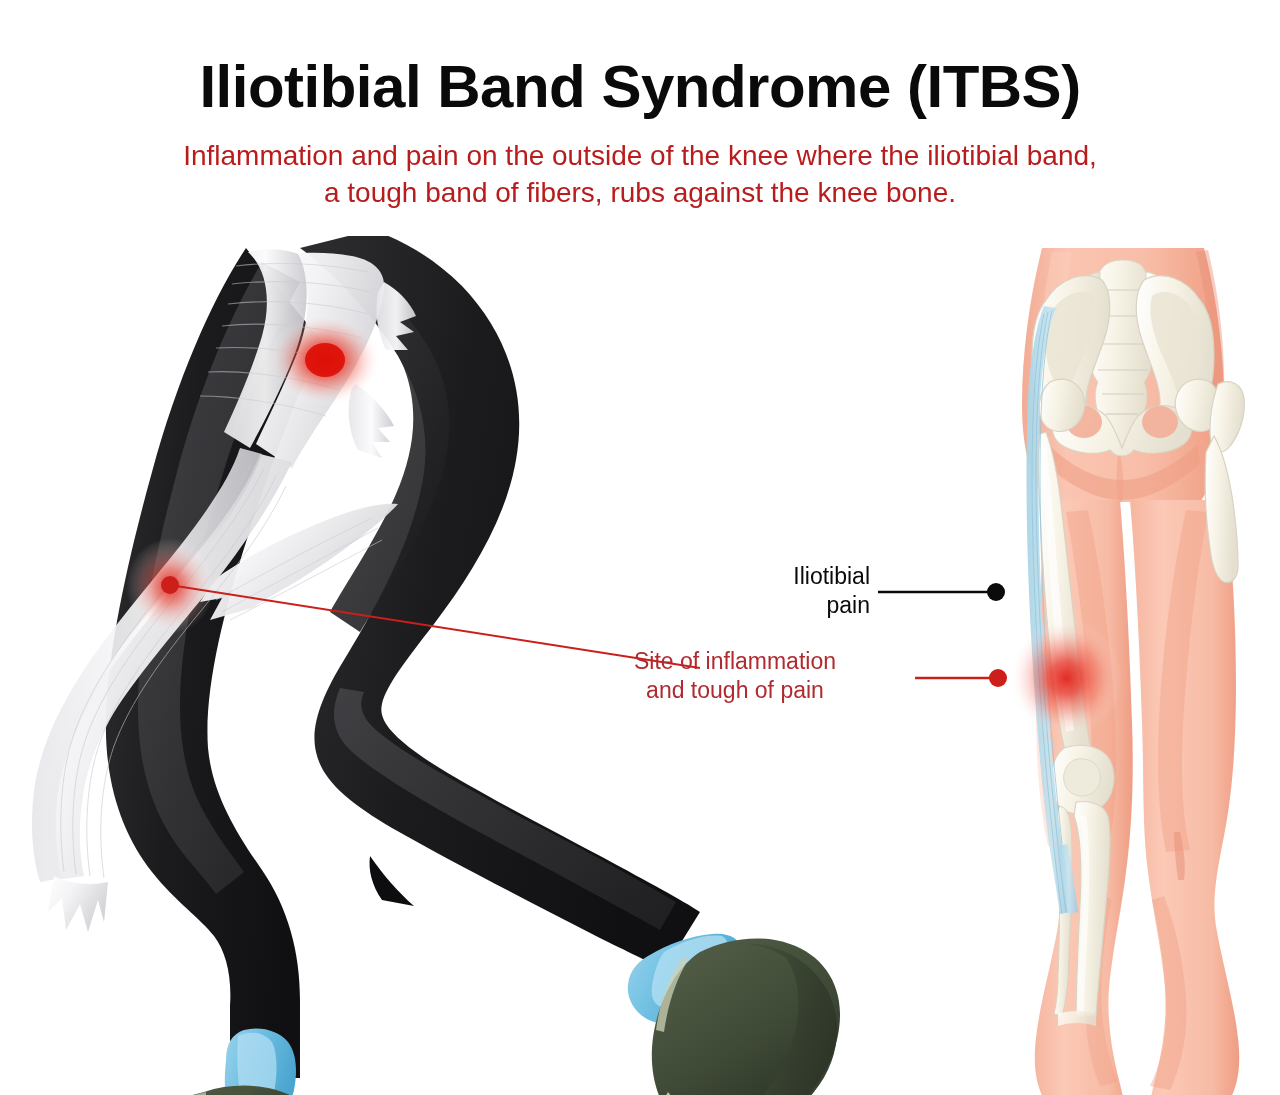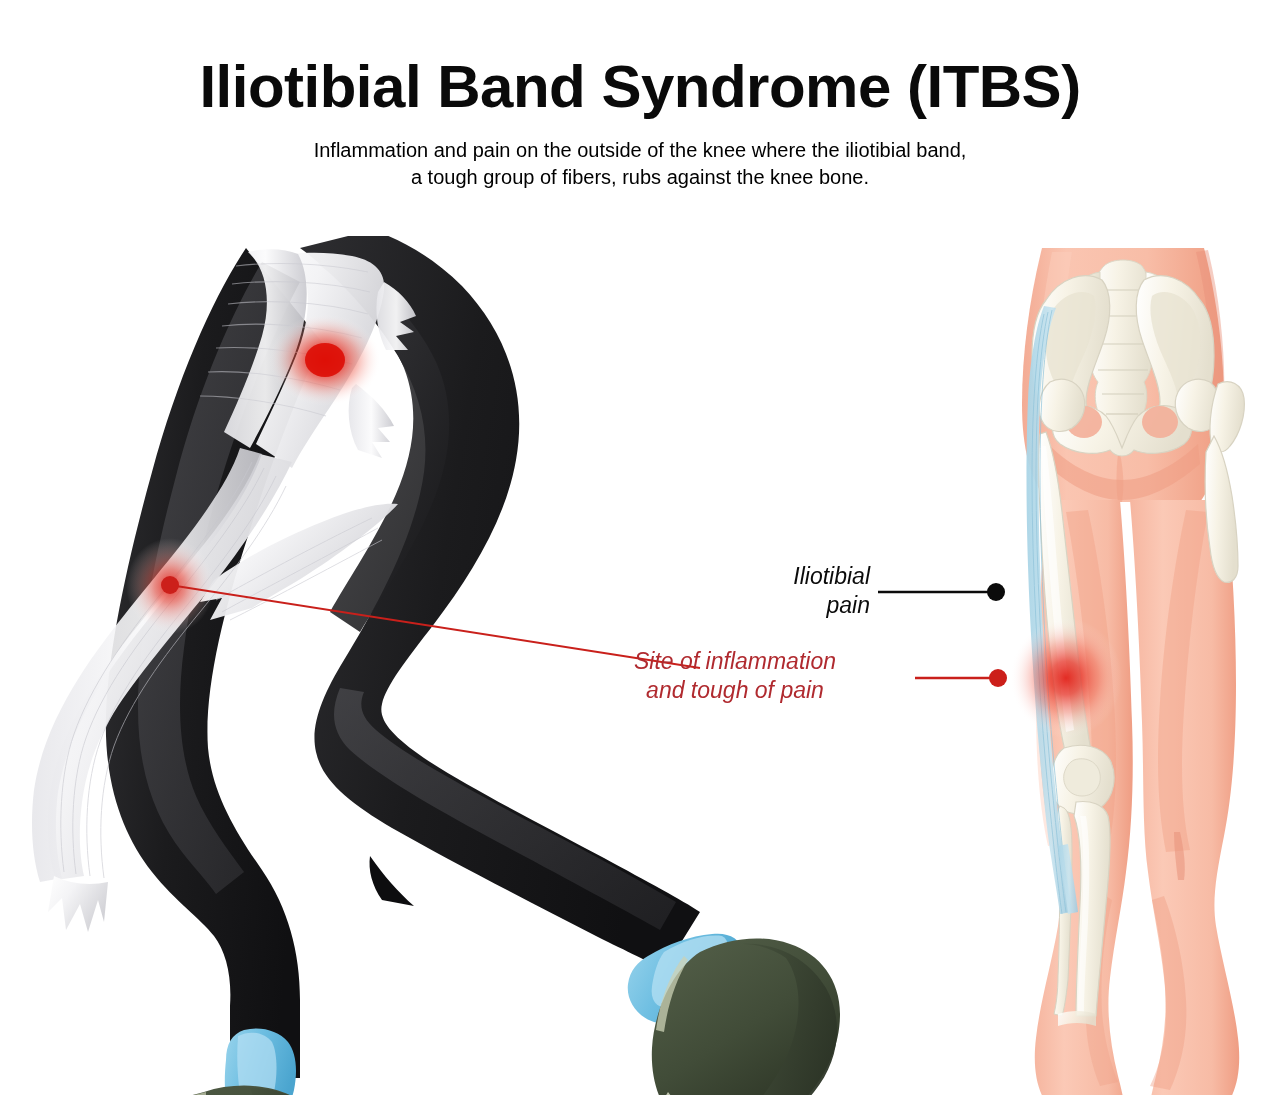--- a/index.html
+++ b/index.html
@@ -37,24 +37,24 @@
     font-size: 60px;
     font-weight: 700;
     letter-spacing: -0.5px;
     line-height: 1.02;
     color: #0a0a0a;
     font-family: "Liberation Sans", sans-serif;
   }
   .subtitle {
     margin: 0;
     padding-top: 20px;
-    font-size: 20px;
+    font-size: 28px;
     font-weight: 400;
     line-height: 1.33;
-    color: #000000;
+    color: #b91c1c;
   }
   .subtitle-line { display: block; }
 
   
   .stage {
     position: absolute;
     left: 0;
     top: 236px;
     width: 1280px;
     height: 859px;
@@ -75,32 +75,32 @@
     width: 250px;
     color: #0b0b0b;
   }
   .callout-pain {
     left: 560px;
     top: 647px;
     width: 350px;
     color: #b02a2f;
     text-align: center;
   }
-  .callout .ln { display: block; font-style: italic; }
+  .callout .ln { display: block; }
 </style>
 </head>
 <body>
 
 <div id="page">
 
   <div class="header">
     <h1 class="title">Iliotibial Band Syndrome (ITBS)</h1>
     <p class="subtitle">
       <span class="subtitle-line">Inflammation and pain on the outside of the knee where the iliotibial band,</span>
-      <span class="subtitle-line">a tough group of fibers, rubs against the knee bone.</span>
+      <span class="subtitle-line">a tough band of fibers, rubs against the knee bone.</span>
     </p>
   </div>
 
   <div class="stage">
     <svg width="1280" height="859" viewBox="0 0 1280 859" xmlns="http://www.w3.org/2000/svg">
       <defs>
 
         <linearGradient id="legDark" x1="0" y1="0" x2="1" y2="0.3">
           <stop offset="0%" stop-color="#2e2e31"></stop>
           <stop offset="45%" stop-color="#1b1b1d"></stop>

